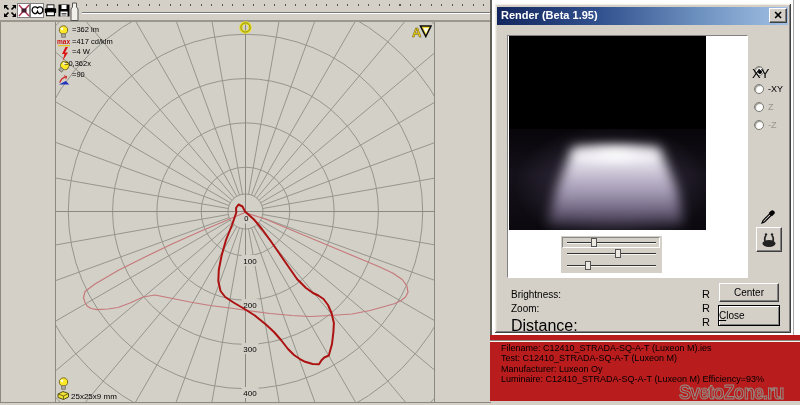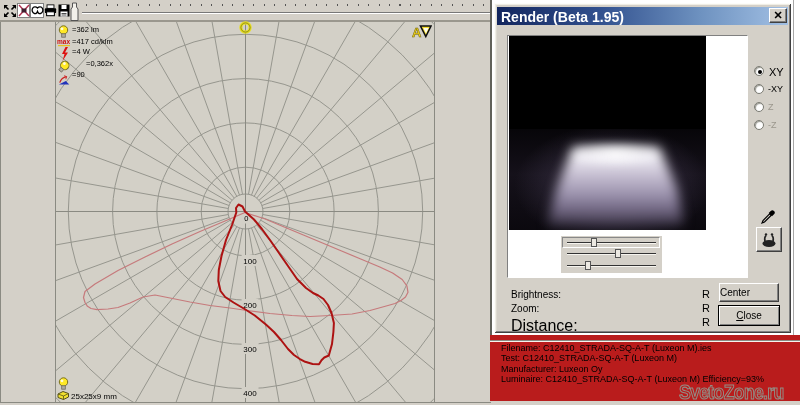--- a/index.html
+++ b/index.html
@@ -127,21 +127,21 @@
     </g>
   </svg>
 <svg style="position:absolute;left:58px;top:74px" width="13" height="13" viewBox="0 0 15 15">
     <path d="M1,12 L13,12 L9,8 Z" fill="#2233bb"></path>
     <path d="M2,10 Q4,4 10,3" fill="none" stroke="#cc2222" stroke-width="1.4"></path>
     <path d="M10,3 l-3,-1 m3,1 l-1,3" stroke="#cc2222" stroke-width="1" fill="none"></path>
   </svg>
 <div style="position:absolute;left:72px;top:25.2px;font-size:7.5px;color:#000;z-index:3">=362 lm</div>
 <div style="position:absolute;left:72px;top:36.7px;font-size:7.5px;color:#000;z-index:3">=417 cd/klm</div>
 <div style="position:absolute;left:72px;top:47.2px;font-size:7.5px;color:#000;z-index:3">=4 W</div>
-<div style="position:absolute;left:86px;top:58.7px;font-size:7.5px;color:#000;z-index:3">=0,362x</div>
+<div style="position:absolute;left:64px;top:58.7px;font-size:7.5px;color:#000;z-index:3">=0,362x</div>
 <div style="position:absolute;left:72px;top:69.9px;font-size:7.5px;color:#000;z-index:3">=90</div>
 <svg style="position:absolute;left:412px;top:24px;z-index:3" width="20" height="15" viewBox="0 0 20 15">
     <text x="0" y="13" font-size="13" font-weight="bold" fill="#eed014" stroke="#6a5e10" stroke-width="0.5">A</text>
     <path d="M8.5,2 L19,2 L13.8,12.5 Z" fill="#f4dc30" stroke="#111" stroke-width="1.6"></path>
     <path d="M11.4,4.0 L16.6,4.0 L14,9.4 Z" fill="#fffdf0"></path>
   </svg>
 <svg style="position:absolute;left:239px;top:21px;z-index:3" width="13" height="13" viewBox="0 0 13 13">
     <circle cx="6.5" cy="6.5" r="4.6" fill="none" stroke="#e8e020" stroke-width="3.2"></circle>
     <circle cx="6.5" cy="6.5" r="4.6" fill="none" stroke="#6a6418" stroke-width="0.7"></circle>
   </svg>
@@ -154,35 +154,35 @@
   </svg>
 <svg style="position:absolute;left:56px;top:390px;z-index:3" width="14" height="11" viewBox="0 0 14 11">
     <path d="M2,4 L7,1.5 L12.5,3.5 L12.5,7 L7.5,9.5 L2,7.5 Z" fill="#f0e030" stroke="#55501a" stroke-width="1"></path>
     <path d="M2,4 L7.5,6 L12.5,3.5 M7.5,6 L7.5,9.5" fill="none" stroke="#55501a" stroke-width="0.8"></path>
   </svg>
 <div style="position:absolute;left:71px;top:392px;font-size:8px;z-index:3">25x25x9 mm</div>
 <div style="position:absolute;left:490px;top:0;width:310px;height:338px;background:#fff;border-left:2px solid #61615a"></div>
 <div style="position:absolute;left:793px;top:0;width:1px;height:338px;background:#a8a8a8"></div>
 <div style="position:absolute;left:494px;top:3px;width:297px;height:330px;background:#d4d0c8;box-shadow:inset 1px 1px 0 #fdfdfa,inset -1px -1px 0 #404040,inset 2px 2px 0 #f0eee6,inset -2px -2px 0 #808080,inset 3px 0 0 #dedbd2;z-index:5;font-family:'Liberation Sans',sans-serif">
     <div style="position:absolute;left:3px;top:4px;width:291px;height:18px;background:linear-gradient(90deg,#13265e 0%,#31508e 35%,#6e92c0 70%,#a2c0e4 100%)">
-      <div style="position:absolute;left:4px;top:2px;font-size:14px;font-weight:bold;color:#fff">Render (Beta 1.95)</div>
+      <div style="position:absolute;left:4px;top:2px;font-size:11px;font-weight:bold;color:#fff">Render (Beta 1.95)</div>
     </div>
     <div style="position:absolute;left:275px;top:4.5px;width:18px;height:15px;background:#d4d0c8;border:1px solid;border-color:#fff #404040 #404040 #fff;box-shadow:inset -1px -1px 0 #808080;text-align:center;font-size:11px;font-weight:bold;line-height:13px;color:#000">✕</div>
     <div style="position:absolute;left:13px;top:32px;width:241px;height:243px;background:#fff;border:1px solid;border-color:#808080 #fff #fff #808080"></div>
     <div style="position:absolute;left:15px;top:33px;width:197px;height:194px;background:#000;overflow:hidden">
       <div style="position:absolute;left:0;top:93px;width:197px;height:101px;background:radial-gradient(ellipse 122px 76px at 103px 56px, rgba(142,130,154,0.48), rgba(78,68,94,0.25) 55%, rgba(0,0,0,0) 80%),linear-gradient(180deg, rgba(20,16,26,0.35) 0%, rgba(32,26,40,0.65) 45%, rgba(14,11,18,0.8) 100%)"></div>
       <div style="position:absolute;left:22px;top:106px;width:155px;height:88px;filter:blur(6px)">
         <div style="position:absolute;left:0;top:0;width:155px;height:88px;clip-path:polygon(42px 5px,128px 5px,146px 47px,153px 84px,16px 84px,26px 47px);background:linear-gradient(180deg,#eceaf2 0%,#f8f7fc 13%,#c9c2d4 36%,#9b92ad 60%,#6f6580 78%,rgba(55,48,68,0.18) 100%)"></div>
       </div>
       <div style="position:absolute;left:58px;top:105px;width:97px;height:26px;border-radius:50%;background:radial-gradient(closest-side,rgba(255,255,255,0.9),rgba(255,255,255,0));filter:blur(3.5px)"></div>
     </div>
     <div style="position:absolute;left:260px;top:63px;width:10px;height:10px;border-radius:50%;background:#fff;border:1px solid #7a7a72;box-shadow:inset 1px 1px 1px #9a9a92">
       <div style="position:absolute;left:3px;top:3px;width:4px;height:4px;border-radius:50%;background:#000"></div>
     </div>
-    <div style="position:absolute;left:275px;top:63px;font-size:11px;color:#000">XY</div>
+    <div style="position:absolute;left:258px;top:63px;font-size:13px;color:#000">XY</div>
     <div style="position:absolute;left:260px;top:81px;width:10px;height:10px;border-radius:50%;background:#fff;border:1px solid #7a7a72;box-shadow:inset 1px 1px 1px #9a9a92"></div>
     <div style="position:absolute;left:274px;top:81px;font-size:9px;color:#000">-XY</div>
     <div style="position:absolute;left:260px;top:99px;width:10px;height:10px;border-radius:50%;background:#fff;border:1px solid #7a7a72;box-shadow:inset 1px 1px 1px #9a9a92"></div>
     <div style="position:absolute;left:274px;top:99px;font-size:9px;color:#9a968c">Z</div>
     <div style="position:absolute;left:260px;top:117px;width:10px;height:10px;border-radius:50%;background:#fff;border:1px solid #7a7a72;box-shadow:inset 1px 1px 1px #9a9a92"></div>
     <div style="position:absolute;left:274px;top:117px;font-size:9px;color:#9a968c">-Z</div>
     <svg style="position:absolute;left:267px;top:207px" width="15" height="14" viewBox="0 0 15 14">
       <path d="M13,1 a2.3,2.3 0 0 1 0,3.3 l-2,2 -3.3,-3.3 2,-2 a2.3,2.3 0 0 1 3.3,0 Z" fill="#000"></path>
       <path d="M8.6,3.9 L2,10.5 L1,13 L3.5,12 L10.1,5.4 Z" fill="none" stroke="#000" stroke-width="1.2"></path>
     </svg>
@@ -200,22 +200,22 @@
     <div style="position:absolute;left:73px;top:250px;width:89px;height:2px;background:#333;border-bottom:1px solid #f6f4ee"></div>
     <div style="position:absolute;left:121px;top:246px;width:6px;height:9px;background:#ece9e2;border:1px solid #555;"></div>
     <div style="position:absolute;left:73px;top:261.5px;width:89px;height:2px;background:#333;border-bottom:1px solid #f6f4ee"></div>
     <div style="position:absolute;left:91px;top:257.5px;width:6px;height:9px;background:#ece9e2;border:1px solid #555;"></div>
     <div style="position:absolute;left:17px;top:286px;font-size:10px">Brightness:</div>
     <div style="position:absolute;left:17px;top:300px;font-size:10px">Zoom:</div>
     <div style="position:absolute;left:17px;top:313.5px;font-size:16px">Distance:</div>
     <div style="position:absolute;left:208px;top:285px;font-size:11px">R</div>
     <div style="position:absolute;left:208px;top:299px;font-size:11px">R</div>
     <div style="position:absolute;left:208px;top:312.5px;font-size:11px">R</div>
-    <div style="position:absolute;left:225px;top:280px;width:60px;height:19px;background:#d4d0c8;border:1px solid;border-color:#fff #404040 #404040 #fff;box-shadow:inset -1px -1px 0 #808080;font-size:10px;line-height:18px">Center</div>
-    <div style="position:absolute;left:224px;top:302px;width:62px;height:21px;background:#d4d0c8;border:1px solid #000;box-shadow:inset 1px 1px 0 #fff,inset -1px -1px 0 #808080;font-size:10px;text-align:center;line-height:19px"><u>C</u>lose</div>
+    <div style="position:absolute;left:225px;top:280px;width:60px;height:19px;background:#d4d0c8;border:1px solid;border-color:#fff #404040 #404040 #fff;box-shadow:inset -1px -1px 0 #808080;font-size:10px;text-align:center;line-height:18px">Center</div>
+    <div style="position:absolute;left:224px;top:302px;width:62px;height:21px;background:#d4d0c8;border:1px solid #000;box-shadow:inset 1px 1px 0 #fff,inset -1px -1px 0 #808080;font-size:10px;line-height:19px"><u>C</u>lose</div>
   </div>
 <div style="position:absolute;left:490px;top:335px;width:310px;height:66px;background:#b91c1c;z-index:4">
     <div style="position:absolute;left:0;top:5px;width:310px;height:1px;background:#8a8a82"></div>
     <div style="position:absolute;left:0;top:6px;width:310px;height:1px;background:#f6f4ee"></div>
     <div style="position:absolute;left:11px;top:8.0px;font-size:9px;white-space:nowrap">Filename: C12410_STRADA-SQ-A-T (Luxeon M).ies</div>
     <div style="position:absolute;left:11px;top:18.4px;font-size:9px;white-space:nowrap">Test: C12410_STRADA-SQ-A-T (Luxeon M)</div>
     <div style="position:absolute;left:11px;top:28.7px;font-size:9px;white-space:nowrap">Manufacturer: Luxeon Oy</div>
     <div style="position:absolute;left:11px;top:39.0px;font-size:9px;white-space:nowrap">Luminaire: C12410_STRADA-SQ-A-T (Luxeon M) Efficiency=93%</div>
     <div style="position:absolute;left:189px;top:44.5px;font-size:21px;font-weight:bold;color:transparent;-webkit-text-stroke:1.15px #928e86;letter-spacing:-0.8px;transform:scaleX(0.84);transform-origin:left top;white-space:nowrap">SvetoZone.ru</div>
   </div>

